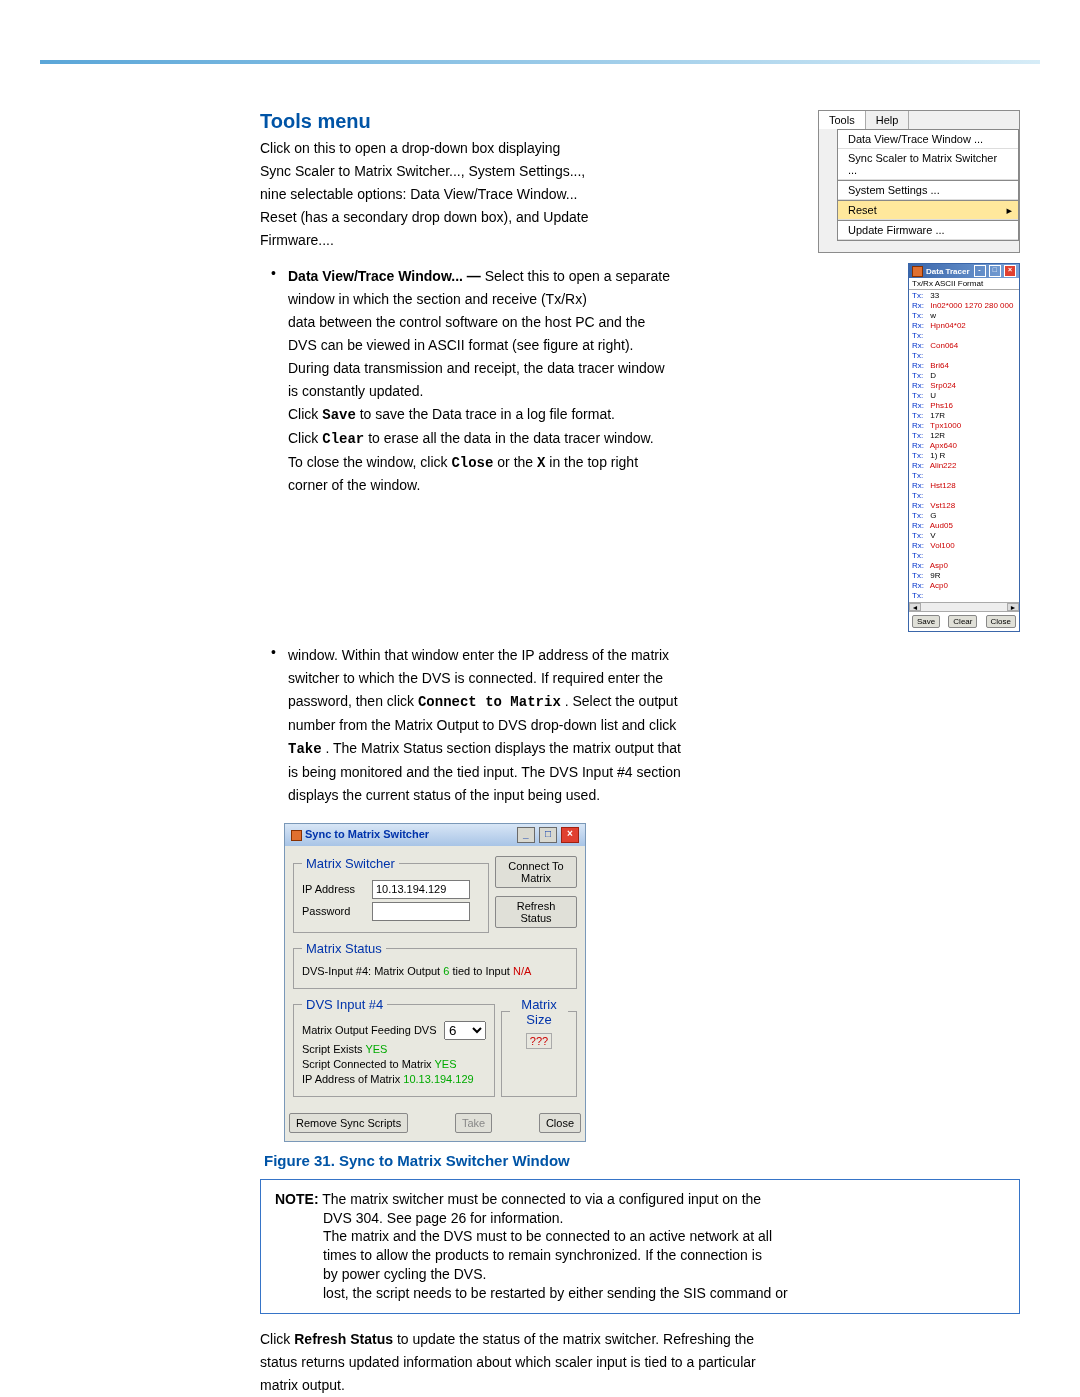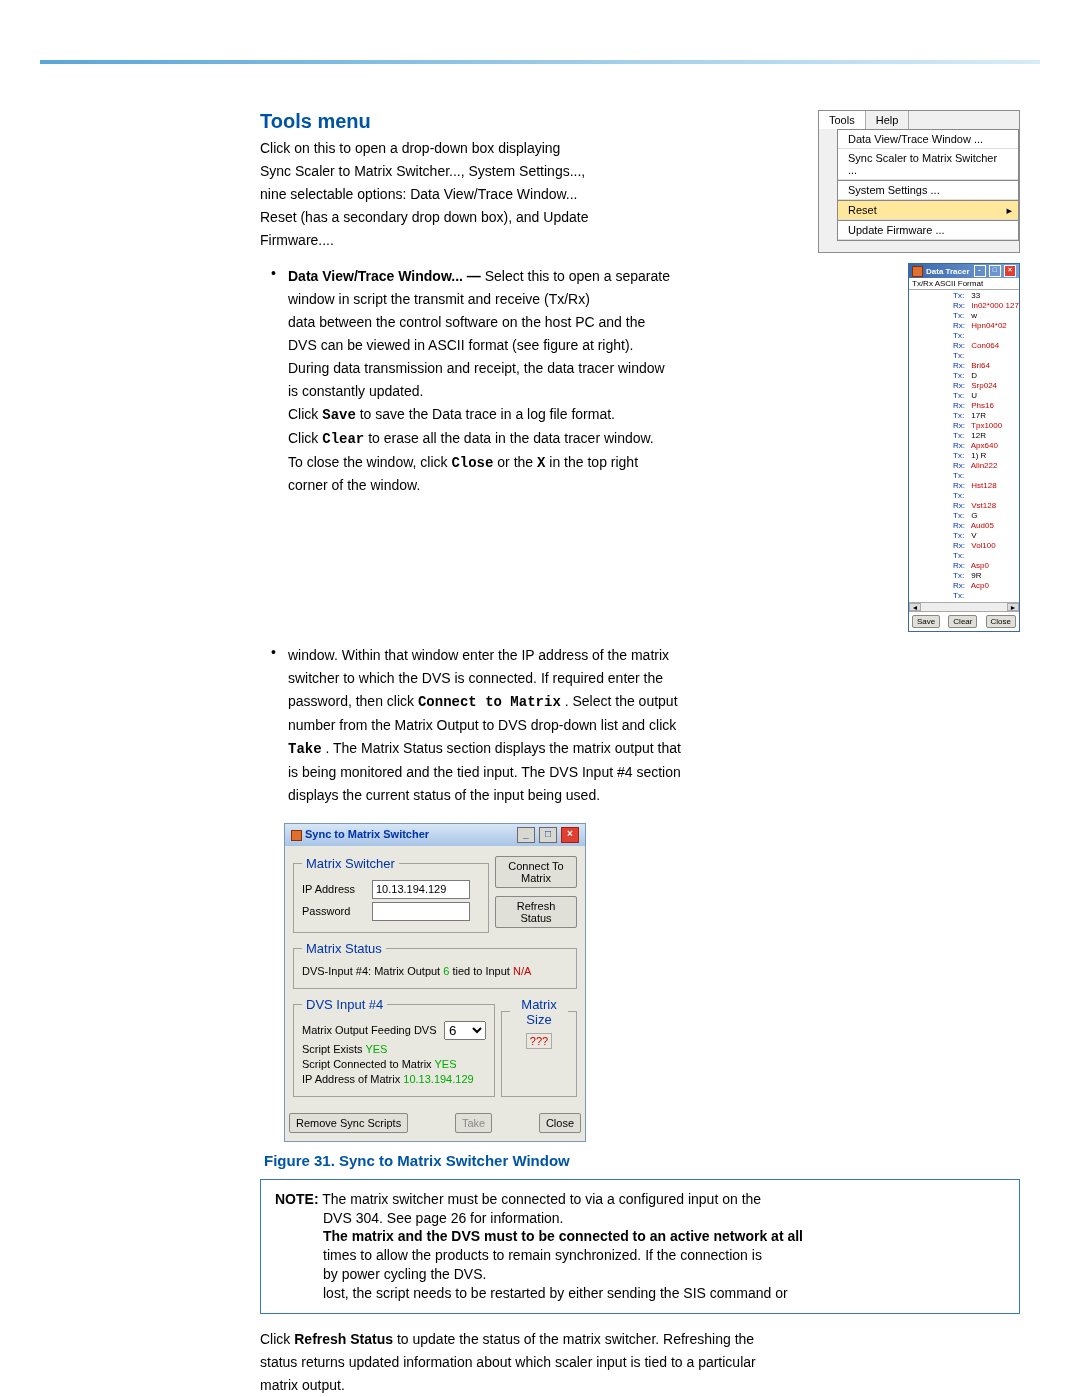--- a/index.html
+++ b/index.html
@@ -59,21 +59,21 @@
     font-family: Tahoma, sans-serif;
     font-size: 8px;
     border: 1px solid #3a66aa;
     background: #fff;
   }
   .dt-title { background: linear-gradient(to right,#3a66aa,#7aa3d8); color:#fff; padding:1px 3px; display:flex; justify-content:space-between; align-items:center; font-weight:bold;}
   .dt-title .btns span { display:inline-block; width:10px; height:10px; border:1px solid #fff; margin-left:1px; text-align:center; line-height:8px; font-size:7px;}
   .dt-title .btns .close { background:#e04030; }
   .dt-head { border-bottom:1px solid #aaa; padding:1px 3px; }
   .dt-body { height: 310px; overflow:hidden; padding:1px 3px; }
-  .dt-line { white-space:nowrap; line-height:10px;margin-left:41px; }
+  .dt-line { white-space:nowrap; line-height:10px; }
   .dt-line .lbl { color:#0033cc; display:inline-block; width:16px; }
   .dt-line .val.red { color:#c00; }
   .dt-foot { padding:3px; display:flex; gap:3px; justify-content:space-between; border-top:1px solid #aaa;}
   .dt-foot button { font-size:8px; padding:1px 4px; }
   .dt-scroll { height:8px; display:flex; border-top:1px solid #aaa;}
   .dt-scroll .track { flex:1; background:#eee; }
   .dt-scroll .arrow { width:10px; background:#ddd; border:1px solid #aaa; font-size:7px; text-align:center;}
 
   
   .sync-win {
@@ -140,21 +140,21 @@
     </div>
   </div>
 
   <div class="bullet-row">
     <div class="bullet-mark">•</div>
     <div class="text">
       <p>
         <b>Data View/Trace Window... — </b>
         <span>Select this to open a separate</span>
       </p>
-      <p>window in script the transmit and receive (Tx/Rx)</p>
+      <p>window in which the section and receive (Tx/Rx)</p>
       <p>data between the control software on the host PC and the</p>
       <p>DVS can be viewed in ASCII format (see figure at right).</p>
       <p>During data transmission and receipt, the data tracer window</p>
       <p>is constantly updated.</p>
       <p>
         <span>Click </span>
         <span class="mono">Save</span>
         <span> to save the Data trace in a log file format.</span>
       </p>
       <p>
@@ -322,21 +322,21 @@
   </div>
 
   <div class="caption">Figure 31. Sync to Matrix Switcher Window</div>
 
   <div class="note-box">
     <p style="margin:0;">
       <b>NOTE:</b>
       <span>The matrix switcher must be connected to via a configured input on the</span>
     </p>
     <p style="margin:0 0 0 48px;">DVS 304. See page 26 for information.</p>
-    <p style="margin:0 0 0 48px;font-weight:bold;">The matrix and the DVS must to be connected to an active network at all</p>
+    <p style="margin:0 0 0 48px;">The matrix and the DVS must to be connected to an active network at all</p>
     <p style="margin:0 0 0 48px;">times to allow the products to remain synchronized. If the connection is</p>
     <p style="margin:0 0 0 48px;">by power cycling the DVS.</p>
     <p style="margin:0 0 0 48px;">lost, the script needs to be restarted by either sending the SIS command or</p>
   </div>
 
   <p>
     <span>Click </span>
     <b>Refresh Status</b>
     <span> to update the status of the matrix switcher. Refreshing the</span>
   </p>

